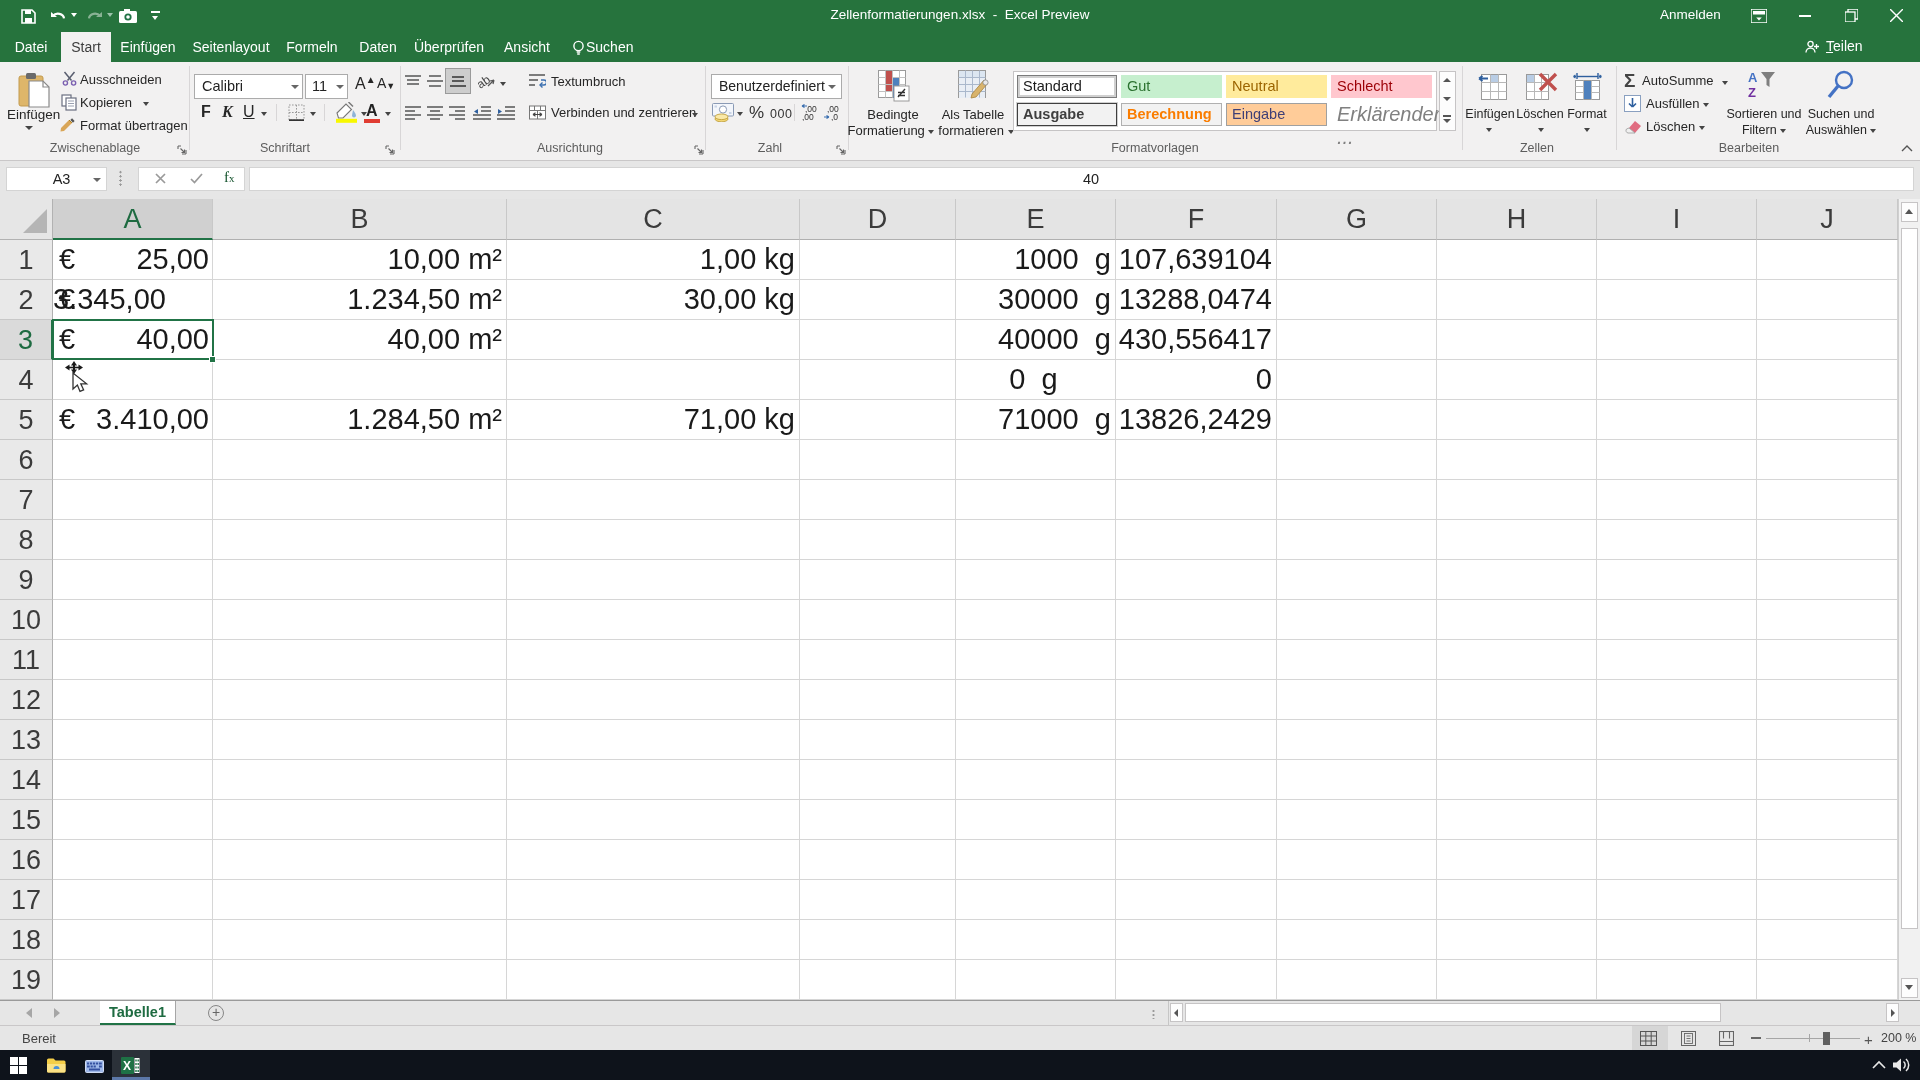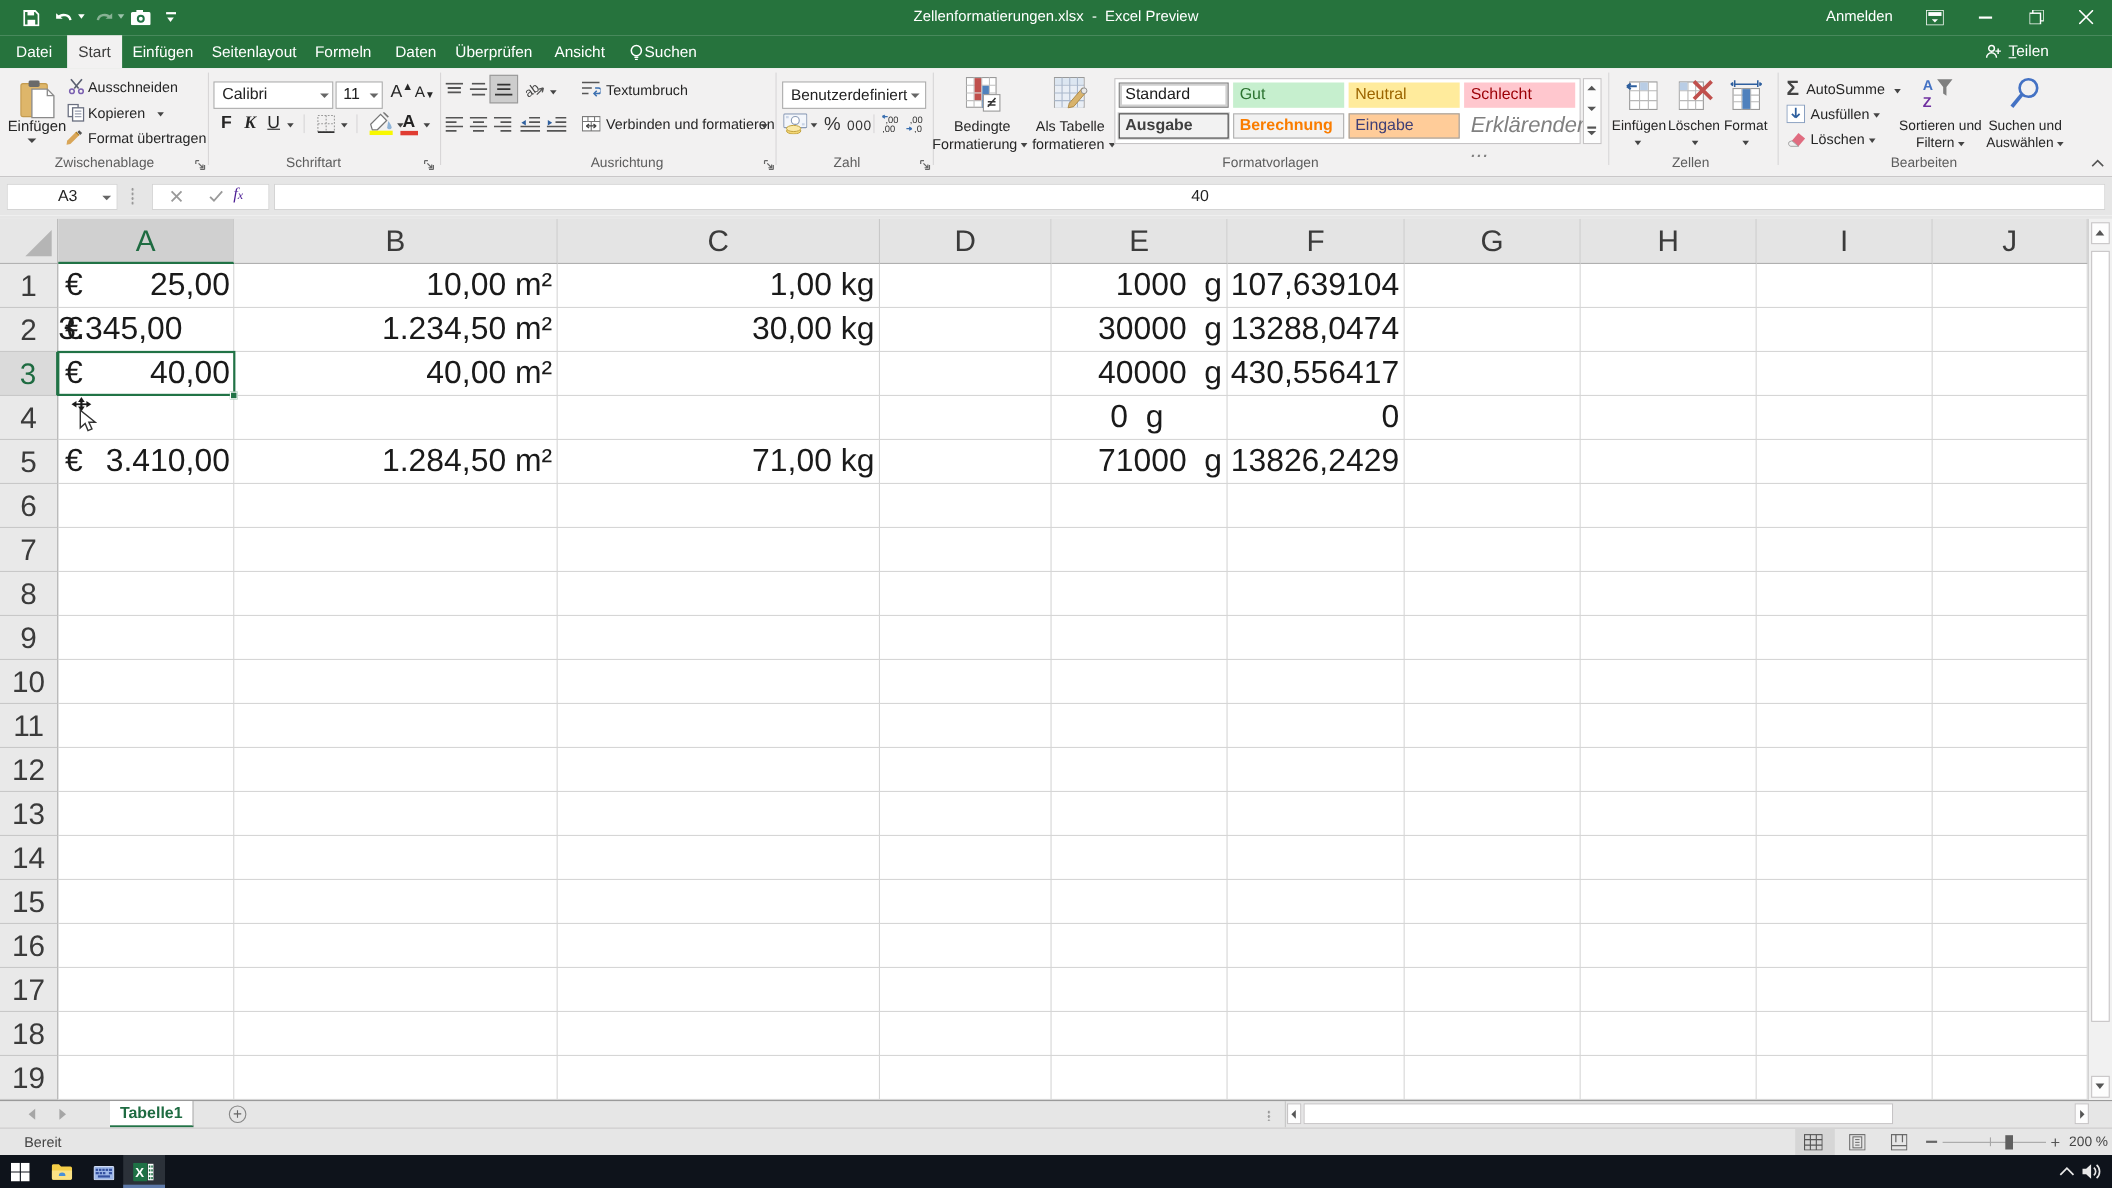--- a/index.html
+++ b/index.html
@@ -209,21 +209,21 @@
       </svg>
     <svg class="abs" style="left:497px;top:44px" width="18" height="15" viewBox="0 0 18 15">
         <path d="M8 1 h10 M8 5 h10 M0 9 h18 M0 13 h18" stroke="#555" stroke-width="1.5"></path>
         <path d="M1 3 l4 2.5 -4 2.5 z" fill="#2e5f9e"></path>
       </svg>
     <svg class="abs" style="left:529px;top:42px" width="17" height="17" viewBox="0 0 17 17">
         <rect x="0.5" y="2" width="16" height="13" fill="#fff" stroke="#777" stroke-width="1"></rect>
         <path d="M0.5 6.5 h16 M5.5 2 v4.5 M11.5 2 v4.5 M8.5 6.5 v8.5" stroke="#777" stroke-width="1"></path>
         <path d="M4 10.5 h9 M13 10.5 l-2.5-1.8 M13 10.5 l-2.5 1.8 M4 10.5 l2.5-1.8 M4 10.5 l2.5 1.8" stroke="#444" stroke-width="1.1" fill="none"></path>
       </svg>
-    <div class="rtext" style="left:551px;top:43px;font-size:13px">Verbinden und formatieren</div>
+    <div class="rtext" style="left:551px;top:43px;font-size:13px">Verbinden und zentrieren</div>
     <span class="dar abs" style="left:692px;top:51px;border-left-width:3.5px;border-right-width:3.5px"></span>
     <div class="glabel" style="left:495px;width:150px">Ausrichtung</div>
     <svg class="launch" style="left:694px" width="10" height="10" viewBox="0 0 10 10">
         <path d="M1 1 h3 M1 1 v3 M9 9 h-4 M9 9 v-4 M3.5 3.5 l4 4 M7.5 4.5 v3 h-3" stroke="#666" stroke-width="1.1" fill="none"></path>
       </svg>
     <div class="gsep" style="left:705px"></div>
 
     <div class="combo" style="left:711px;top:12px;width:131px;height:25px;line-height:23px;font-size:14px;color:#222;padding-left:7px">Benutzerdefiniert</div>
     <span class="dar abs" style="left:828px;top:23px;border-top-color:#666"></span>
     <svg class="abs" style="left:712px;top:41px" width="22" height="19" viewBox="0 0 22 19">
@@ -359,21 +359,21 @@
     <div class="fbox" style="left:6px;width:101px;font-size:14.5px;color:#222;line-height:22px;padding-left:10px">A3</div>
     <span class="dar abs" style="left:93px;top:17px;border-top-color:#666"></span>
     <div class="abs" style="left:119px;top:9px;width:3px;height:17px;background:radial-gradient(circle, #999 1px, transparent 1.2px);background-size:3px 4.2px">&nbsp;</div>
     <div class="fbox" style="left:138px;width:107px"></div>
     <svg class="abs" style="left:155px;top:12px" width="11" height="11" viewBox="0 0 11 11">
         <path d="M1 1 L10 10 M10 1 L1 10" stroke="#9a9a9a" stroke-width="1.7"></path>
       </svg>
     <svg class="abs" style="left:190px;top:12px" width="13" height="11" viewBox="0 0 13 11">
         <path d="M1 6 L4.5 9.5 L12 1" fill="none" stroke="#9a9a9a" stroke-width="1.7"></path>
       </svg>
-    <div class="abs" style="left:212px;top:8px;font-size:15px;font-style:italic;font-family:'Liberation Serif',serif;color:#4c1d95">f<span style="font-size:11px">x</span></div>
+    <div class="abs" style="left:224px;top:8px;font-size:15px;font-family:'Liberation Serif',serif;color:#14532d">f<span style="font-size:11px">x</span></div>
     <div class="fbox" style="left:249px;width:1665px;font-size:14.5px;color:#222;line-height:22px;padding-left:19px">40</div>
   </div>
   <div id="grid">
     <div class="abs" style="left:0;top:0;width:1920px;height:3px;background:#e6e6e6"></div>
     <div class="abs" style="left:0;top:3px;width:53px;height:41px;background:#e6e6e6;border-right:1px solid #b2b2b2;border-bottom:1px solid #b2b2b2"></div>
     <svg class="abs" style="left:21px;top:11px" width="28" height="28" viewBox="0 0 28 28">
         <path d="M26 2 V26 H2 Z" fill="#b5b5b5"></path>
       </svg>
     <div class="colhdr" style="left:53px;width:160px;background:#d0d0d0;color:#1e6b41;border-bottom:2px solid #217346;height:41px">A</div>
     <div class="colhdr" style="left:213px;width:294px">B</div>

